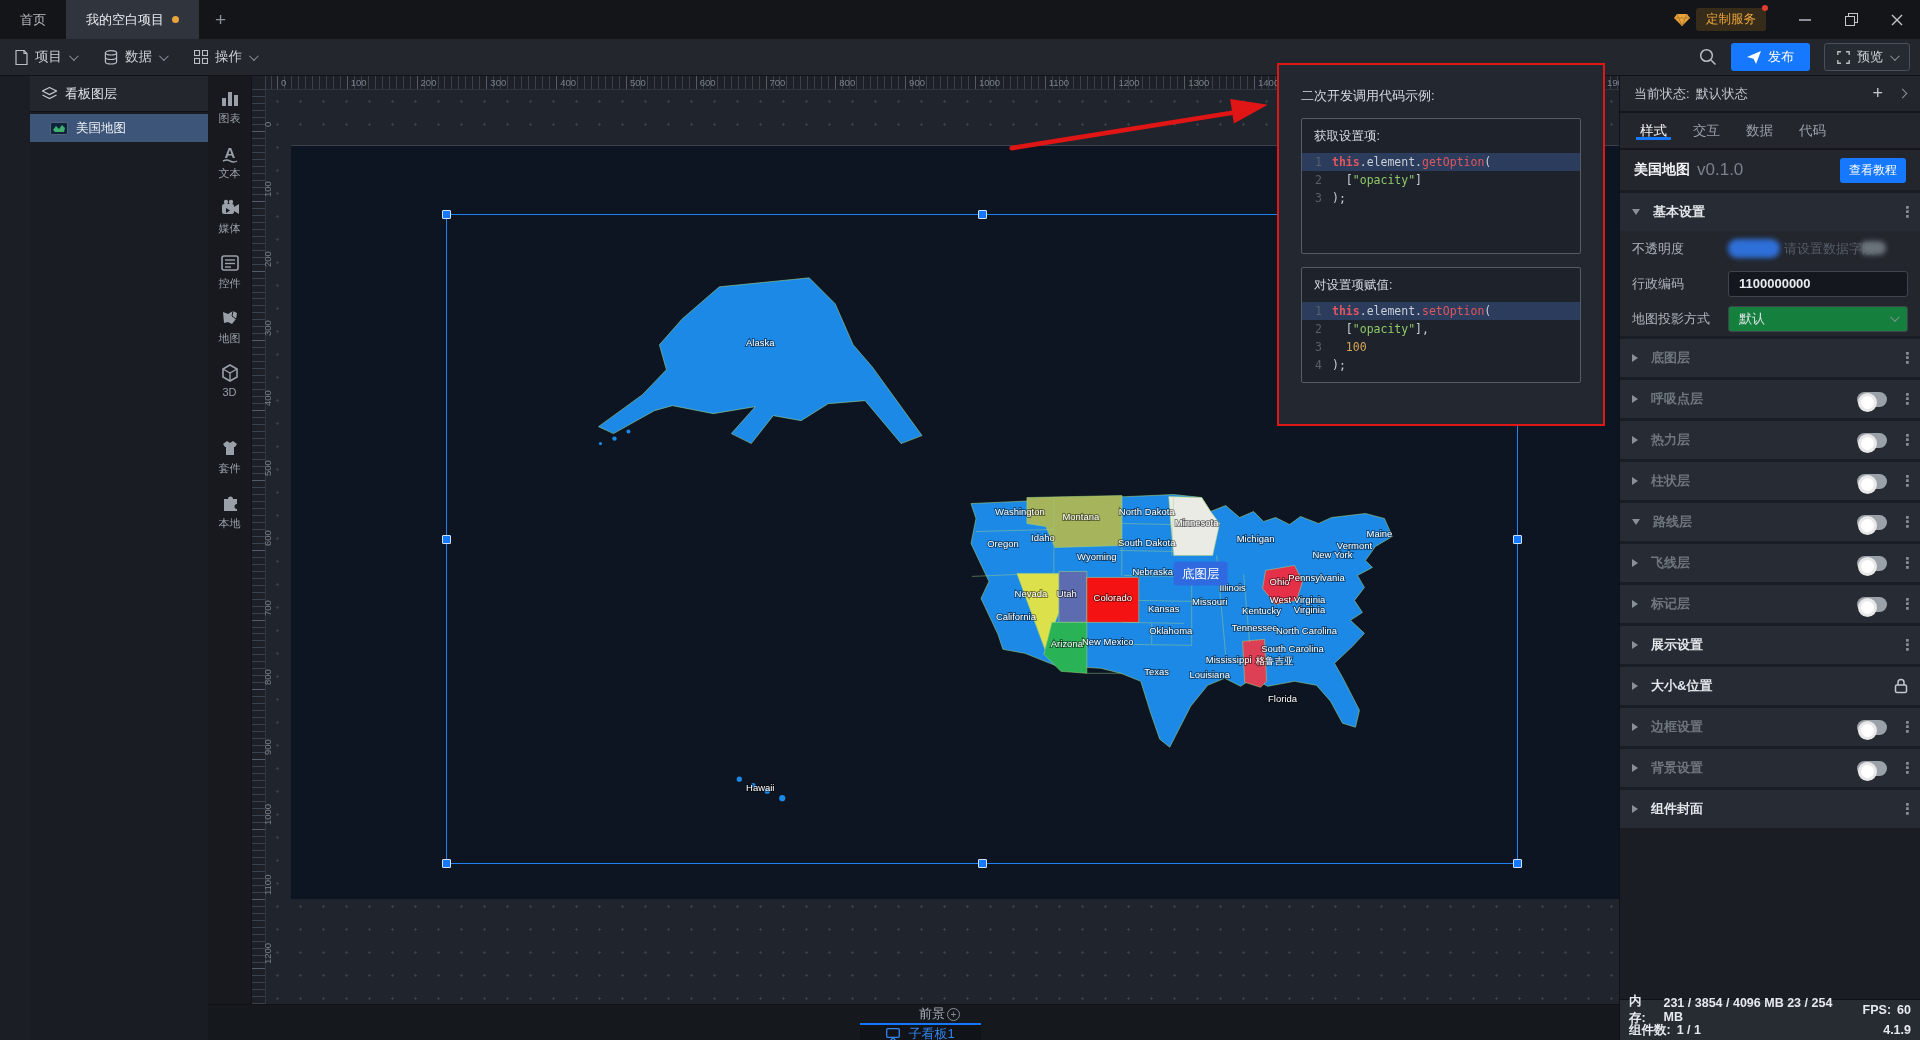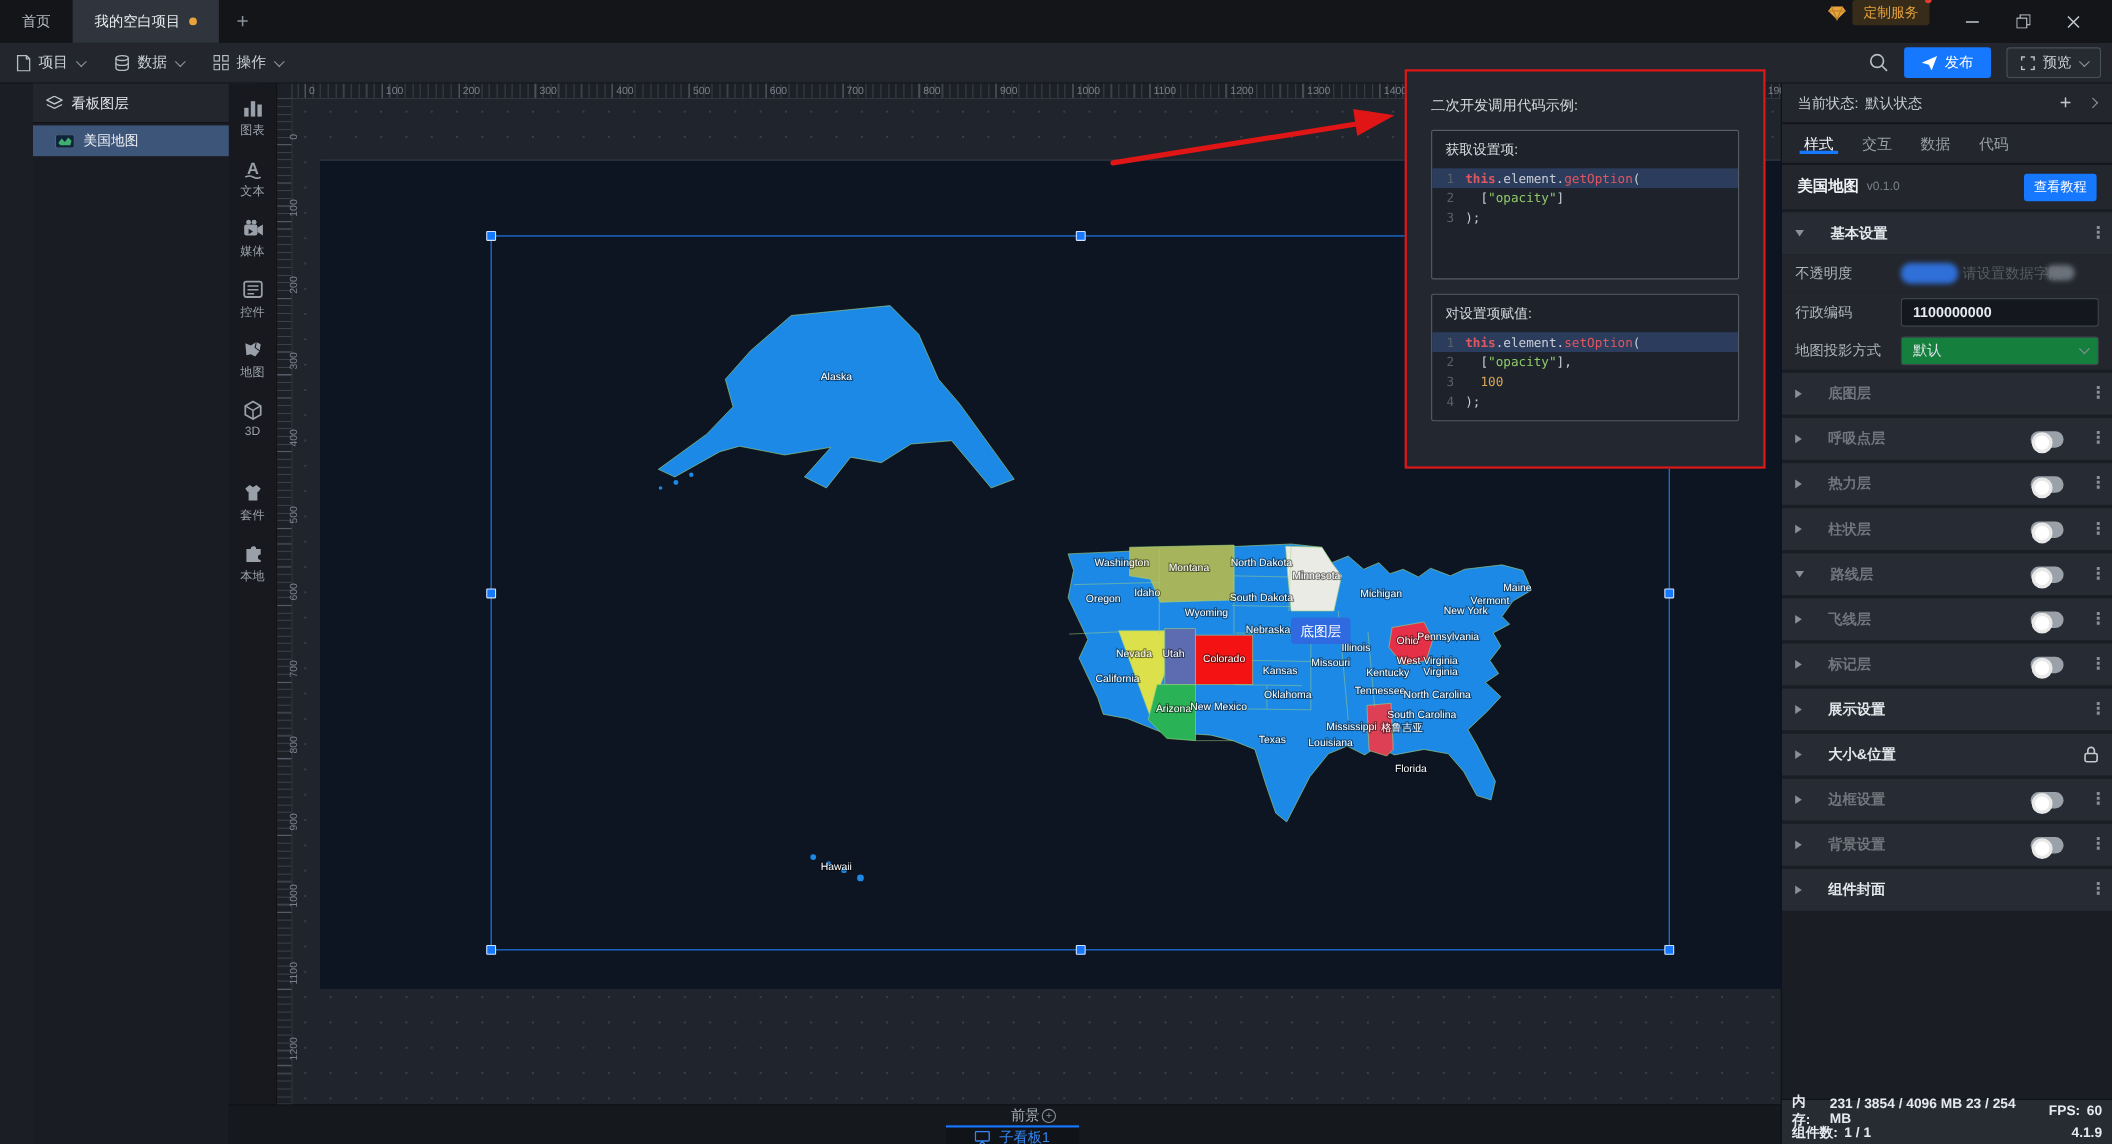--- a/index.html
+++ b/index.html
@@ -6,21 +6,21 @@
   html,body { background:#000; }
   body { font-family:"Liberation Sans","DejaVu Sans",sans-serif; }
   #root { position:relative; width:1920px; height:1040px; background:#1b1e24; overflow:hidden; color:#dde1e6; font-size:13px; }
 
   
   .tabbar { position:absolute; left:0; top:0; width:1920px; height:39px; background:#131519; display:flex; align-items:stretch; }
   .tab { display:flex; align-items:center; padding:0 20px; color:#b7bcc3; font-size:13px; gap:8px; }
   .tab.active { background:#2f343d; color:#e9ecef; }
   .tab-dot { width:7px; height:7px; border-radius:50%; background:#e8a33d; }
   .tab-add { display:flex; align-items:center; padding:0 16px; color:#8a9097; font-size:19px; }
-  .tabbar-right { margin-left:auto; display:flex; align-items:flex-start; gap:0; padding-right:12px; }
+  .tabbar-right { margin-left:auto; display:flex; align-items:center; gap:0; }
   .vip { display:flex; align-items:center; gap:5px; margin-right:16px; }
   .vip-pill { position:relative; background:#372c19; color:#e8a33d; font-size:12.5px; padding:3px 10px; border-radius:3px; }
   .vip-dot { position:absolute; right:-2px; top:-3px; width:6px; height:6px; border-radius:50%; background:#e23b30; }
   .winbtn { width:46px; height:39px; display:flex; align-items:center; justify-content:center; color:#c3c8ce; }
   .winbtn svg { display:block; }
 
   
   .menubar { position:absolute; left:0; top:39px; width:1920px; height:37px; background:#23262d; border-bottom:1px solid #101216; display:flex; align-items:center; }
   .menu-item { display:flex; align-items:center; gap:7px; padding:0 14px; color:#ccd1d7; font-size:13.5px; height:100%; }
   .chev { width:7px; height:7px; border-right:1.5px solid #8a9097; border-bottom:1.5px solid #8a9097; transform:rotate(45deg) translateY(-2px); }
@@ -71,24 +71,24 @@
   
   .inspector { position:absolute; left:1619px; top:76px; width:301px; height:964px; background:#1a1d23; border-left:1px solid #101216; }
   .insp-state { height:37px; background:#23262d; border-bottom:2px solid #15171c; display:flex; align-items:center; padding:0 14px; color:#c3c8cf; gap:6px; }
   .insp-state .grow { flex:1; }
   .insp-tabs { height:37px; background:#23262d; border-bottom:2px solid #15171c; display:flex; align-items:center; gap:26px; padding:8px 20px; }
   .insp-tab { color:#9aa0a8; font-size:13.5px; position:relative; height:100%; display:flex; align-items:center; }
   .insp-tab.active { color:#f0f2f5; }
   .insp-tab.active::after { content:""; position:absolute; left:-4px; right:-4px; bottom:0; height:3px; background:#1677ff; }
   .insp-title { height:40px; background:#23262d; display:flex; align-items:center; padding:0 14px; gap:7px; }
   .insp-title .name { color:#f0f2f5; font-size:14px; font-weight:bold; }
-  .insp-title .ver { color:#7b828a; font-size:11px; }
+  .insp-title .ver { color:#7b828a; font-size:17px; }
   .tut-btn { margin-left:auto; background:#1677ff; color:#fff; font-size:12px; border-radius:3px; padding:4px 9px; }
   .sections {}
-  .sec-head { height:38px; margin-top:3px; background:#272b33; display:flex; align-items:center; padding:0 12px; gap:24px; }
+  .sec-head { height:38px; margin-top:3px; background:#272b33; display:flex; align-items:center; padding:0 12px; gap:13px; }
   .sec-head .lbl { font-size:13px; color:#e3e7eb; font-weight:bold; }
   .sec-head.dim .lbl { color:#70767e; }
   .arr { width:0; height:0; }
   .arr.right { border-left:6px solid #8a9097; border-top:4.5px solid transparent; border-bottom:4.5px solid transparent; }
   .arr.down { border-top:6px solid #8a9097; border-left:4.5px solid transparent; border-right:4.5px solid transparent; }
   .sec-head .spacer { flex:1; }
   .toggle { width:30px; height:15px; background:#9aa1a9; border-radius:8px; position:relative; }
   .toggle::after { content:""; position:absolute; left:1px; top:1px; width:13px; height:13px; background:#fff; border-radius:50%; border:3px solid #e8e8e8; }
   .dots3 { color:#8a9097; font-size:15px; font-weight:bold; letter-spacing:0; line-height:10px; width:8px; text-align:center; }
   .field-row { height:35px; background:#23262d; display:flex; align-items:center; padding:0 12px; }

